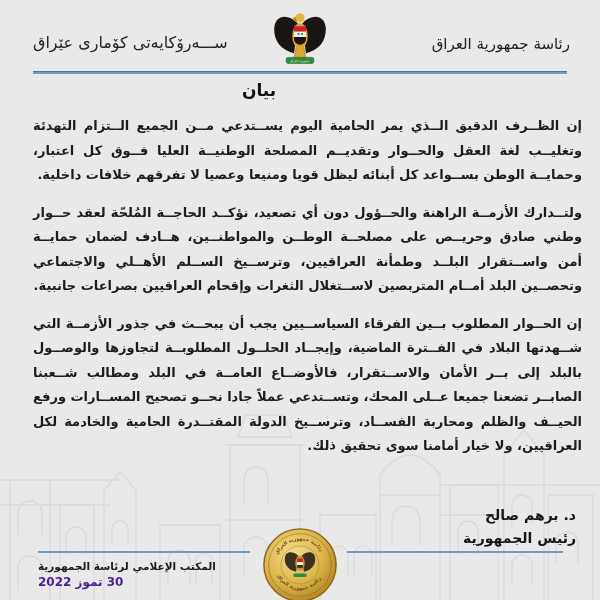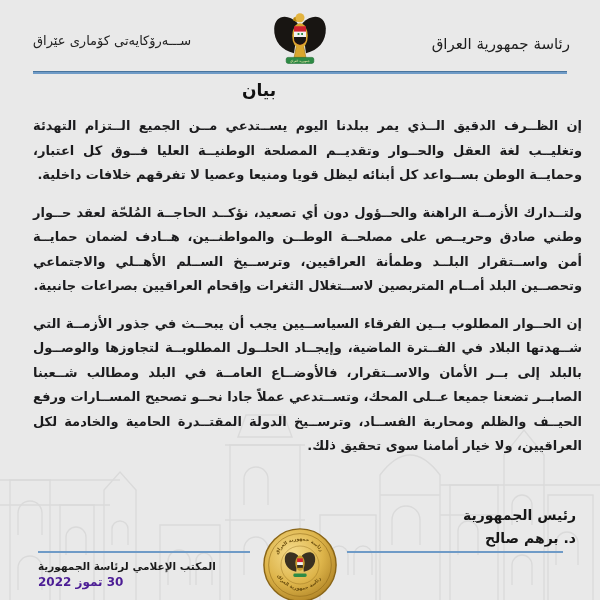--- a/index.html
+++ b/index.html
@@ -4,21 +4,21 @@
 <style>
   html,body{margin:0;padding:0;}
   body{
     width:600px;height:600px;position:relative;overflow:hidden;
     background:#e9e9e9;
     font-family:"DejaVu Sans", sans-serif;
     -webkit-font-smoothing:antialiased;
   }
   .watermark{position:absolute;left:0;top:385px;width:600px;height:215px;opacity:.16;pointer-events:none;}
   .header{position:absolute;top:0;left:0;width:600px;height:70px;}
-  .cal-left{position:absolute;left:33px;top:33px;font-size:13px;color:#232323;direction:rtl;}
+  .cal-left{position:absolute;left:33px;top:33px;font-size:16px;color:#232323;direction:rtl;}
   .cal-right{position:absolute;right:30px;top:35px;font-size:15px;color:#1e1e1e;direction:rtl;}
   .emblem{position:absolute;left:50%;top:8px;transform:translateX(-50%);width:60px;height:58px;}
   .rule-top{position:absolute;left:33px;top:71px;width:534px;height:2px;background:#6f9bc7;border-top:1px solid #49759e;}
   .doc-title{position:absolute;left:0;top:80px;width:518px;text-align:center;
     font-size:17px;font-weight:bold;color:#121212;direction:rtl;}
   .content{position:absolute;top:114px;right:18px;left:33px;direction:rtl;}
   .para{
     font-size:13px;font-weight:bold;color:#1c1c1e;line-height:24.5px;
     text-align:justify;margin:0 0 13px 0;
   }
@@ -92,28 +92,28 @@
   </svg>
 
   <div class="cal-right">رئاسة جمهورية العراق</div>
 </div>
 
 <div class="rule-top"></div>
 
 <div class="doc-title">بيان</div>
 
 <div class="content">
-  <p class="para">إن الظــرف الدقيق الــذي يمر ببلدنا اليوم يســتدعي مــن الجميع الــتزام التهدئة وتغليــب لغة العقل والحــوار وتقديــم المصلحة الوطنيــة العليا فــوق كل اعتبار، وحمايــة الوطن بســواعد كل أبنائه ليظل قويا ومنيعا وعصيا لا تفرقهم خلافات داخلية.</p>
+  <p class="para">إن الظــرف الدقيق الــذي يمر الحامية اليوم يســتدعي مــن الجميع الــتزام التهدئة وتغليــب لغة العقل والحــوار وتقديــم المصلحة الوطنيــة العليا فــوق كل اعتبار، وحمايــة الوطن بســواعد كل أبنائه ليظل قويا ومنيعا وعصيا لا تفرقهم خلافات داخلية.</p>
   <p class="para">ولتــدارك الأزمــة الراهنة والحــؤول دون أي تصعيد، نؤكــد الحاجــة المُلحّة لعقد حــوار وطني صادق وحريــص على مصلحــة الوطــن والمواطنــين، هــادف لضمان حمايــة أمن واســتقرار البلــد وطمأنة العراقيين، وترســيخ الســلم الأهــلي والاجتماعي وتحصــين البلد أمــام المتربصين لاســتغلال الثغرات وإقحام العراقيين بصراعات جانبية.</p>
   <p class="para">إن الحــوار المطلوب بــين الفرقاء السياســيين يجب أن يبحــث في جذور الأزمــة التي شــهدتها البلاد في الفــترة الماضية، وإيجــاد الحلــول المطلوبــة لتجاوزها والوصــول بالبلد إلى بــر الأمان والاســتقرار، فالأوضــاع العامــة في البلد ومطالب شــعبنا الصابــر تضعنا جميعا عــلى المحك، وتســتدعي عملاً جادا نحــو تصحيح المســارات ورفع الحيــف والظلم ومحاربة الفســاد، وترســيخ الدولة المقتــدرة الحامية والخادمة لكل العراقيين، ولا خيار أمامنا سوى تحقيق ذلك.</p>
 </div>
 
 <div class="signature">
+  <div>د. برهم صالح</div>
   <div>رئيس الجمهورية</div>
-  <div>د. برهم صالح</div>
 </div>
 <div class="sig-rule"></div>
 
 <div class="footer-left">
   <div class="footer-rule"></div>
   <div class="office-line">المكتب الإعلامي لرئاسة الجمهورية</div>
   <div class="date-line">30 تموز 2022</div>
 </div>
 
 <svg class="seal" viewBox="0 0 80 80">

